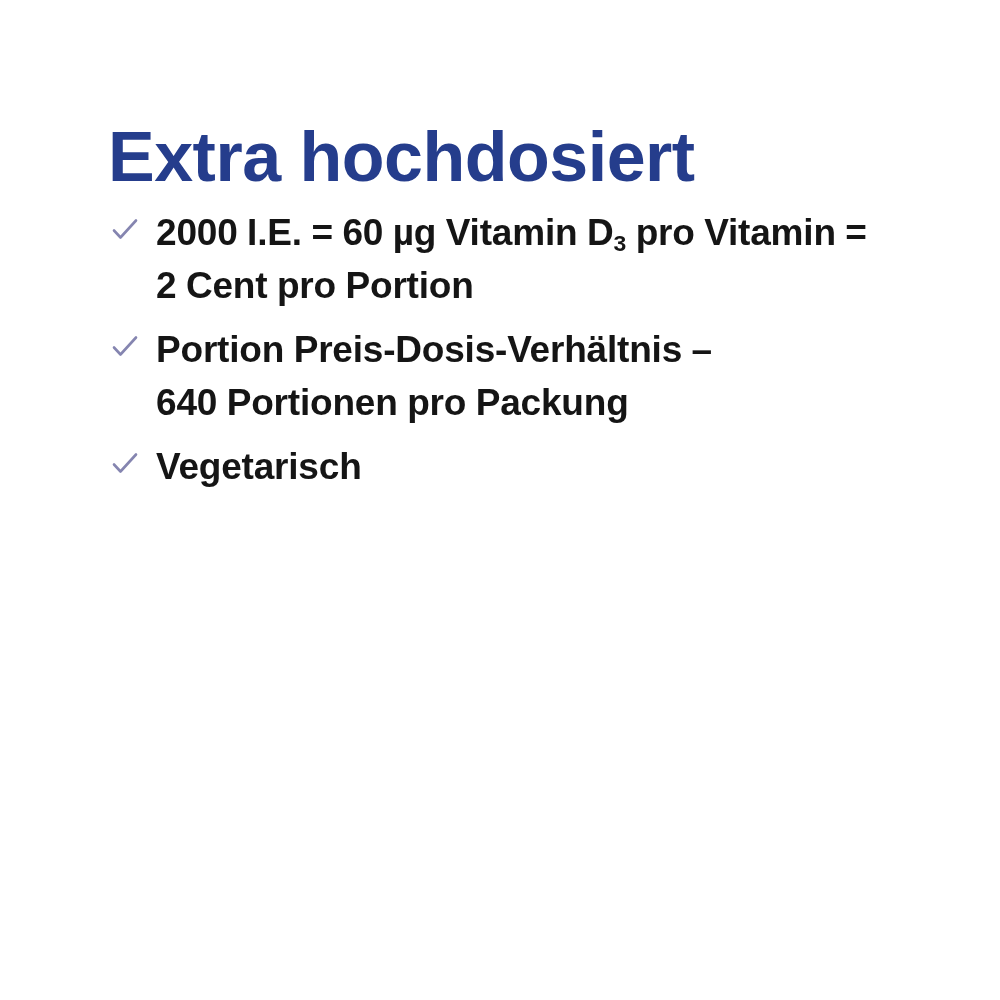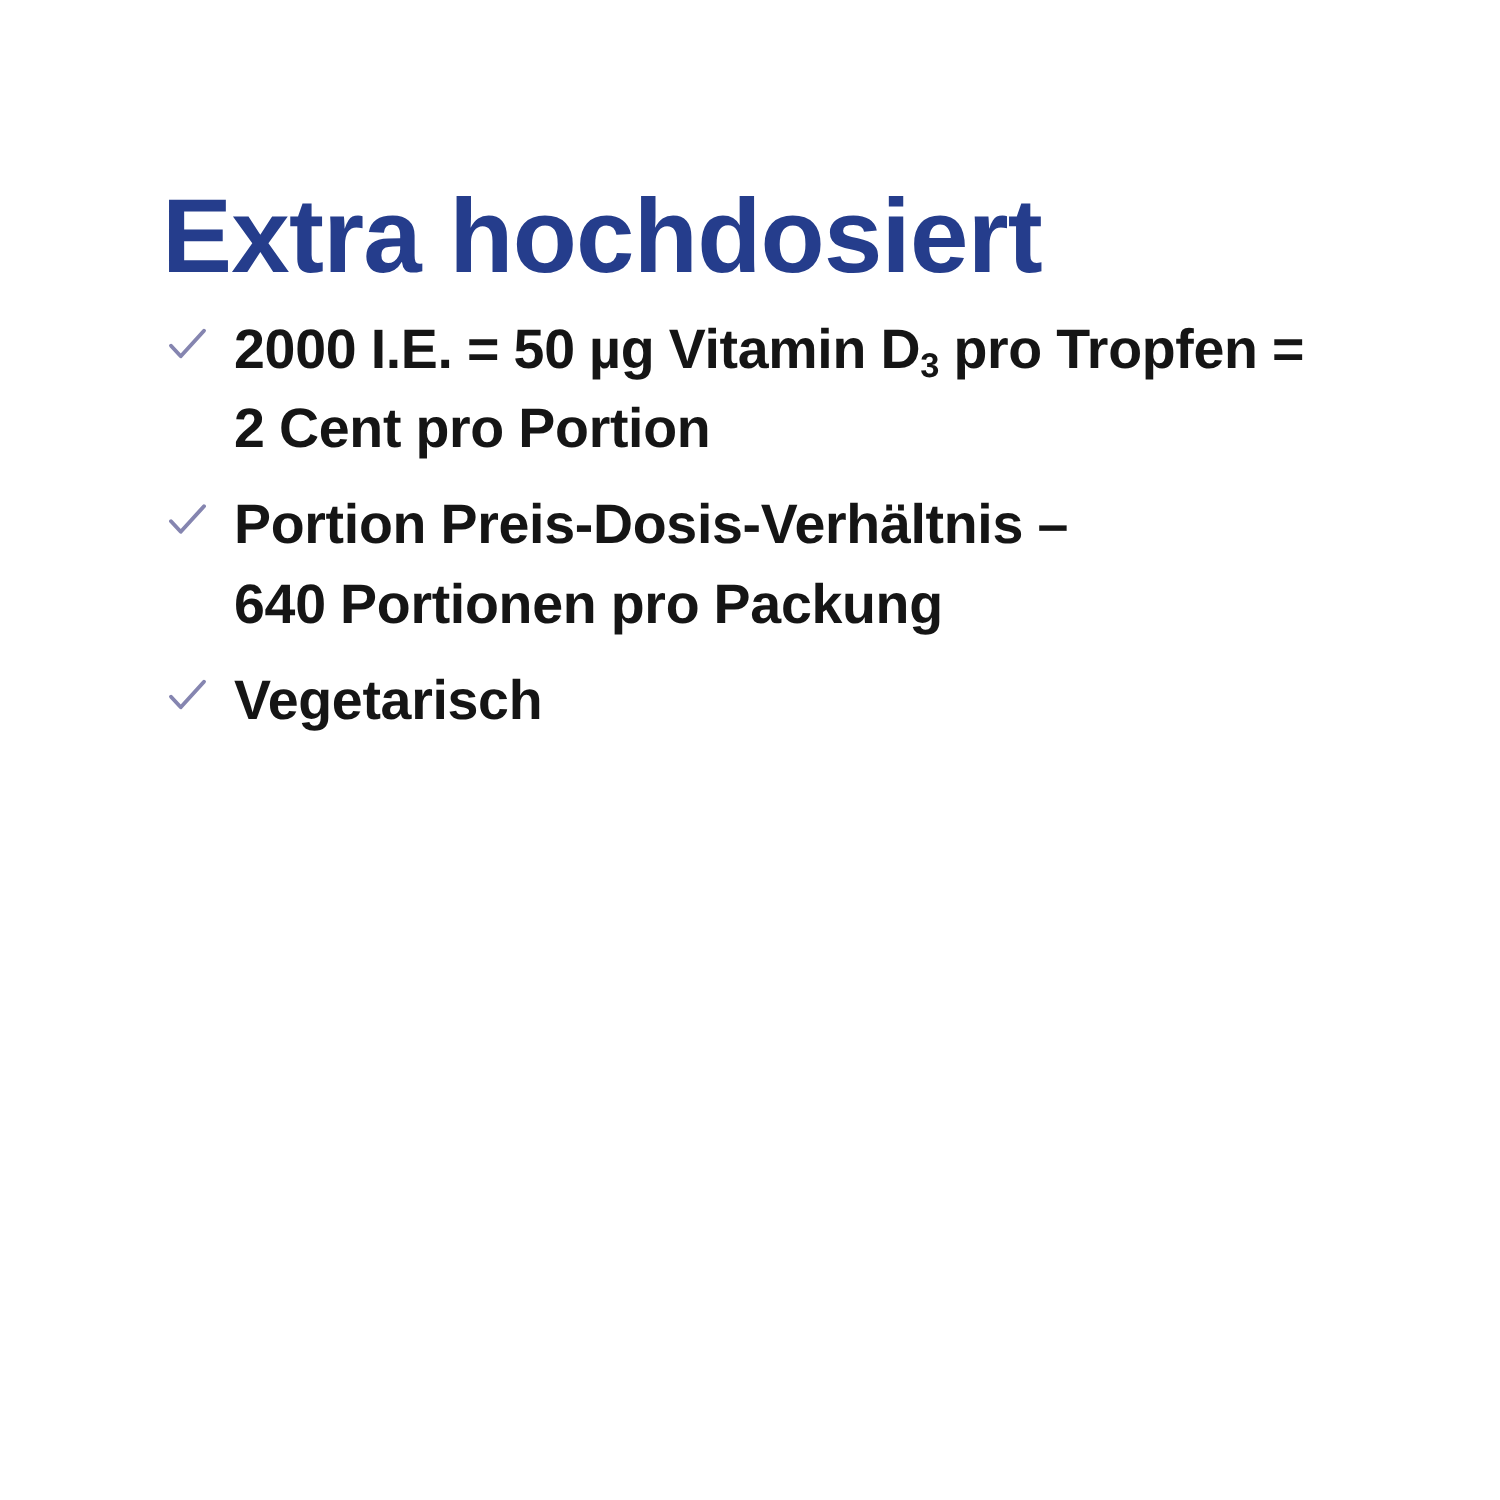--- a/index.html
+++ b/index.html
@@ -108,21 +108,21 @@
   <ul id="bullet-list">
 
     <li class="bullet-item">
       <span class="check-icon">
         <svg viewBox="0 0 28 28" xmlns="http://www.w3.org/2000/svg" aria-hidden="true">
           <path d="M3 14.5 L9.5 21.5 L25 4.5" fill="none" stroke="#8585B0" stroke-width="2.6" stroke-linecap="round" stroke-linejoin="round"></path>
         </svg>
       </span>
       <span class="bullet-text">
         <span class="line">
-          <span>2000 I.E. = 50 µg Vitamin D</span><sub>3</sub><span> pro Tropfen =</span>
+          <span>2000 I.E. = 60 µg Vitamin D</span><sub>3</sub><span> pro Vitamin =</span>
         </span>
         <span class="line">2 Cent pro Portion</span>
       </span>
     </li>
 
     <li class="bullet-item">
       <span class="check-icon">
         <svg viewBox="0 0 28 28" xmlns="http://www.w3.org/2000/svg" aria-hidden="true">
           <path d="M3 14.5 L9.5 21.5 L25 4.5" fill="none" stroke="#8585B0" stroke-width="2.6" stroke-linecap="round" stroke-linejoin="round"></path>
         </svg>

